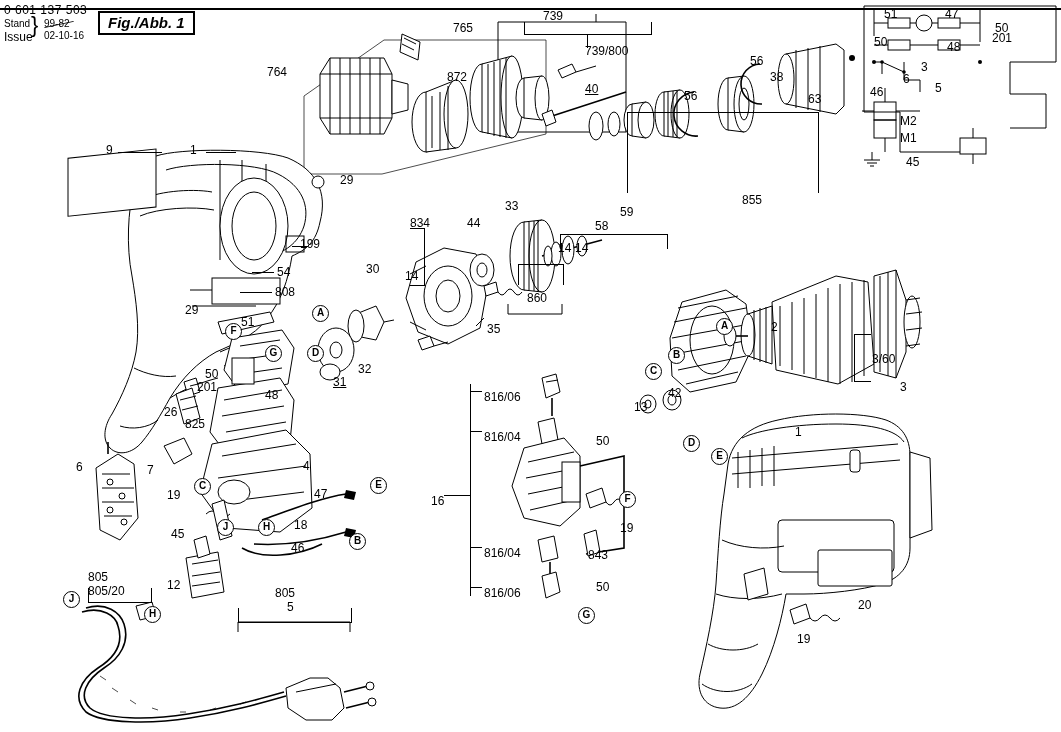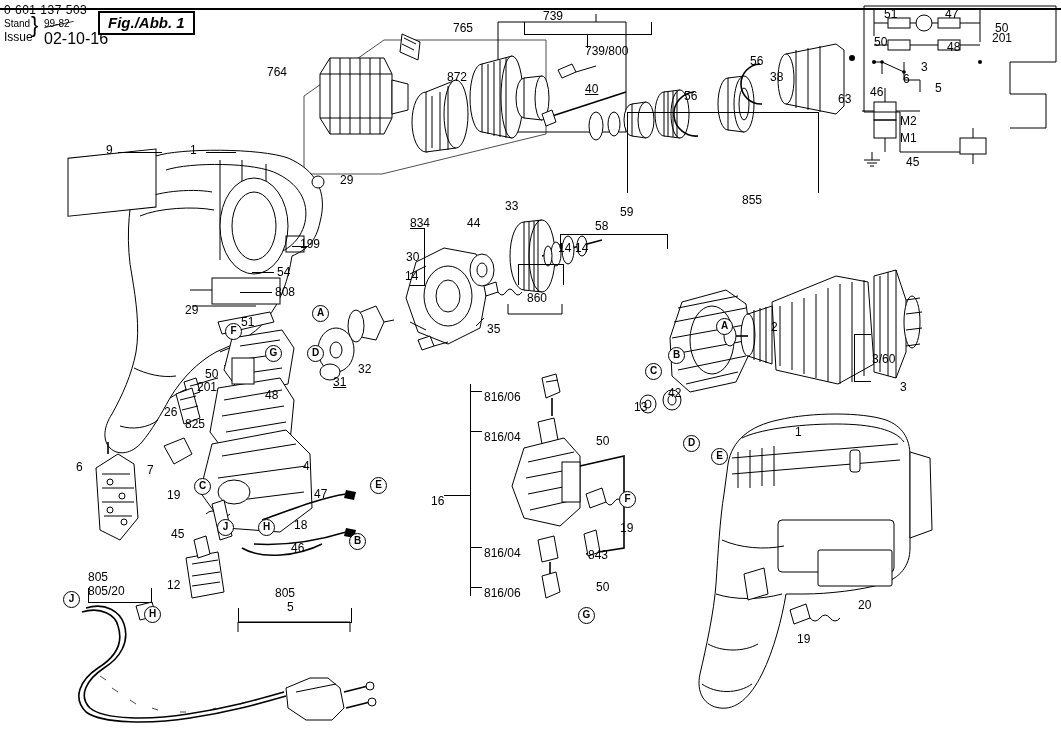--- a/index.html
+++ b/index.html
@@ -21,21 +21,21 @@
   .hdr-line {
     position: absolute;
     font-size: 11px;
     color: #000;
     white-space: nowrap;
   }
   #hdr-partno { left: 4px;  top: 3px;  font-size: 12px; letter-spacing: .5px; }
   #hdr-stand-lbl { left: 4px; top: 18px; font-size: 10px; }
   #hdr-issue-lbl { left: 4px; top: 30px; font-size: 12px; }
   #hdr-stand-val { left: 44px; top: 18px; font-size: 10px; }
-  #hdr-issue-val { left: 44px; top: 30px; font-size: 16px; }
+  #hdr-issue-val { left: 44px; top: 30px; font-size: 10px; }
   .brace-curly {
     position: absolute;
     left: 31px; top: 14px;
     font-size: 22px;
     line-height: 22px;
     color: #000;
   }
   #hdr-strike {
     position: absolute;
     left: 44px; top: 24px;
@@ -520,21 +520,21 @@
   <div id="callout-layer">
       <div class="cal" style="left: 453px; top: 21px;">765</div>
       <div class="cal" style="left: 543px; top: 9px;">739</div>
       <div class="cal" style="left: 585px; top: 44px;">739/800</div>
       <div class="cal" style="left: 267px; top: 65px;">764</div>
       <div class="cal" style="left: 447px; top: 70px;">872</div>
       <div class="cal" style="left: 585px; top: 82px; text-decoration: underline;">40</div>
       <div class="cal" style="left: 750px; top: 54px;">56</div>
       <div class="cal" style="left: 684px; top: 89px;">56</div>
       <div class="cal" style="left: 722px; top: 70px; margin-left: 48px;">38</div>
-      <div class="cal" style="left: 838px; top: 92px; text-align: center;">63</div>
+      <div class="cal" style="left: 808px; top: 92px; text-align: center;">63</div>
       <div class="cal" style="left: 884px; top: 7px;">51</div>
       <div class="cal" style="left: 945px; top: 7px;">47</div>
       <div class="cal" style="left: 874px; top: 35px;">50</div>
       <div class="cal" style="left: 995px; top: 21px;">50</div>
       <div class="cal" style="left: 992px; top: 31px;">201</div>
       <div class="cal" style="left: 947px; top: 40px;">48</div>
       <div class="cal" style="left: 870px; top: 85px;">46</div>
       <div class="cal" style="left: 903px; top: 72px;">6</div>
       <div class="cal" style="left: 921px; top: 60px;">3</div>
       <div class="cal" style="left: 935px; top: 81px;">5</div>
@@ -547,21 +547,21 @@
       <div class="cal" style="left: 300px; top: 237px;">199</div>
       <div class="cal" style="left: 277px; top: 265px;">54</div>
       <div class="cal" style="left: 275px; top: 285px;">808</div>
       <div class="cal" style="left: 185px; top: 303px;">29</div>
       <div class="cal" style="left: 410px; top: 216px;">834</div>
       <div class="cal" style="left: 467px; top: 216px;">44</div>
       <div class="cal" style="left: 505px; top: 199px;">33</div>
       <div class="cal" style="left: 405px; top: 269px;">14</div>
       <div class="cal" style="left: 527px; top: 291px;">860</div>
       <div class="cal" style="left: 487px; top: 322px;">35</div>
-      <div class="cal" style="left: 366px; top: 250px; margin-left: 40px;">30</div>
+      <div class="cal" style="left: 366px; top: 262px;">30</div>
       <div class="cal" style="left: 241px; top: 315px;">51</div>
       <div class="cal" style="left: 205px; top: 367px;">50</div>
       <div class="cal" style="left: 197px; top: 380px;">201</div>
       <div class="cal" style="left: 265px; top: 388px;">48</div>
       <div class="cal" style="left: 185px; top: 417px;">825</div>
       <div class="cal" style="left: 358px; top: 362px;">32</div>
       <div class="cal" style="left: 333px; top: 375px; text-decoration: underline;">31</div>
       <div class="cal" style="left: 164px; top: 405px;">26</div>
       <div class="cal" style="left: 147px; top: 463px;">7</div>
       <div class="cal" style="left: 76px; top: 460px;">6</div>

